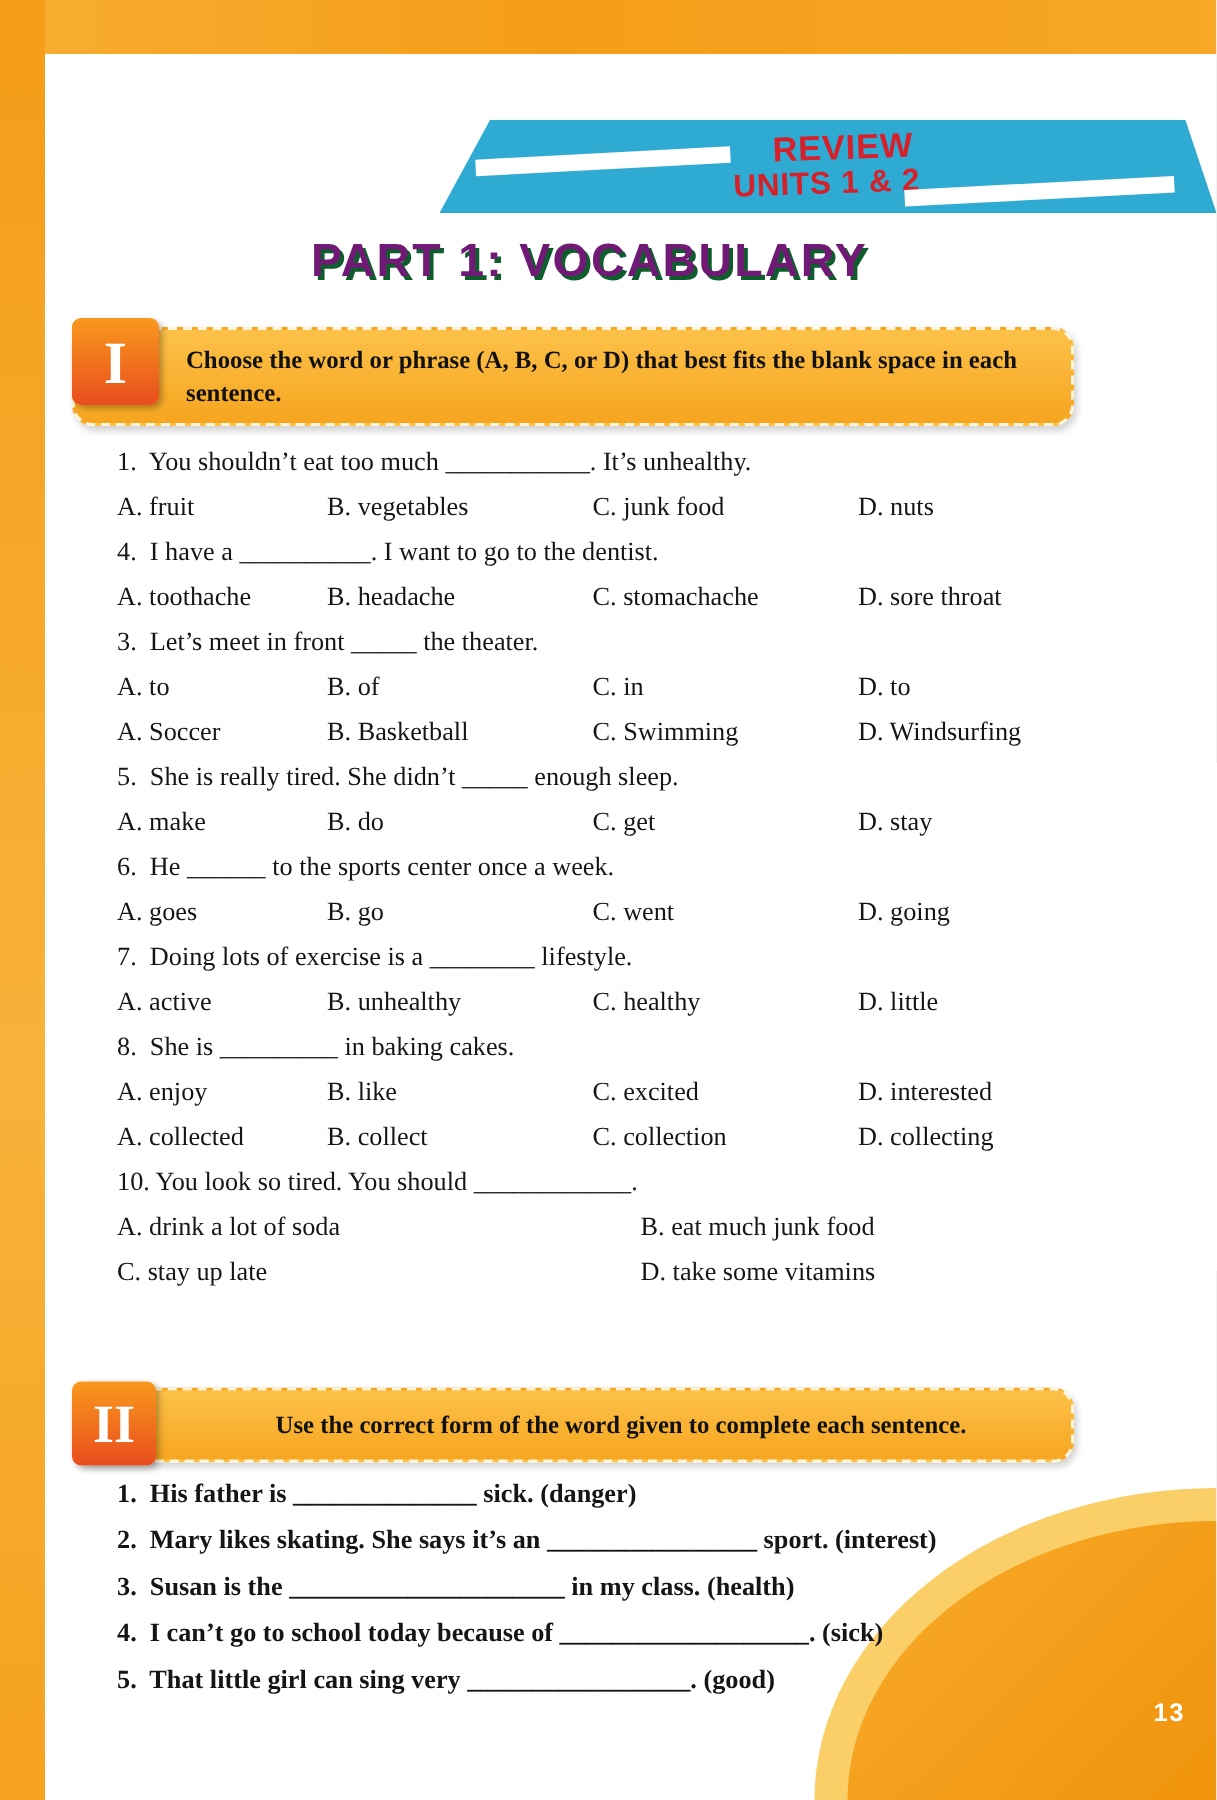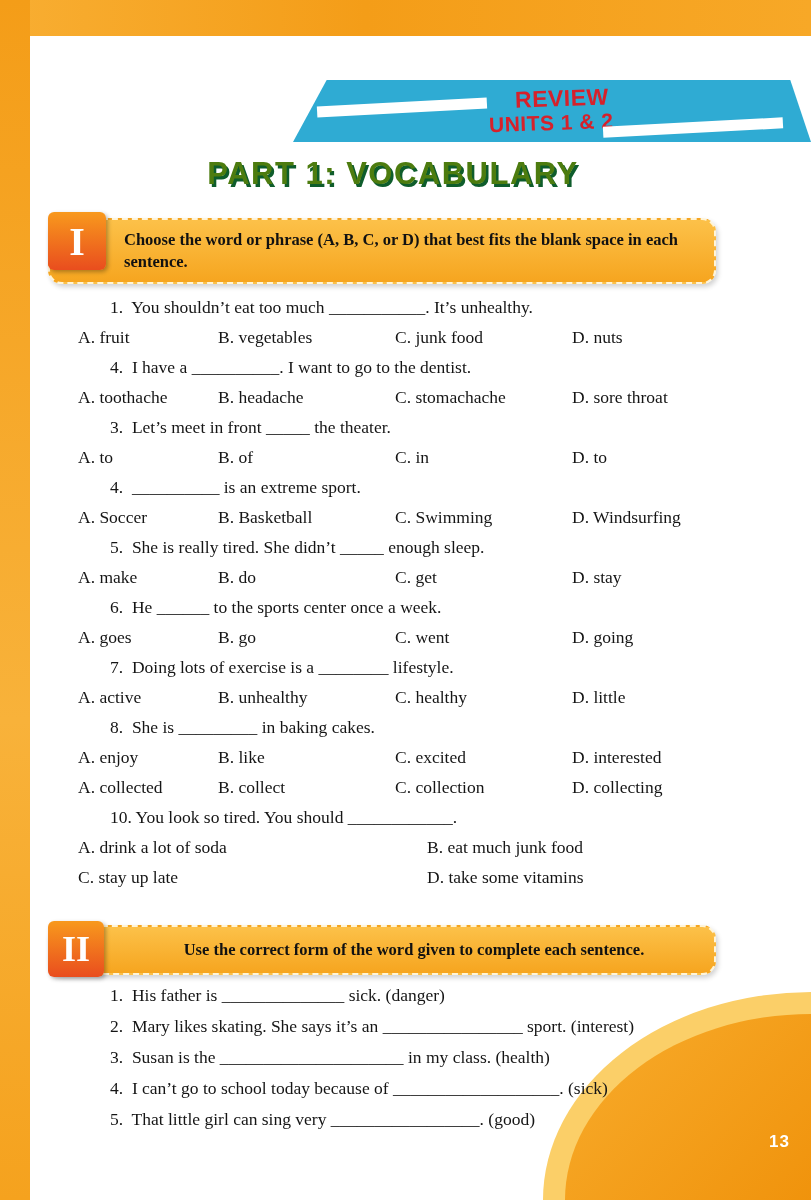--- a/index.html
+++ b/index.html
@@ -49,21 +49,21 @@
   }
   .banner-line2 {
     position:absolute; left:196px; top:31px;
     font-family:"Liberation Sans", sans-serif; font-weight:bold;
     font-size:21px; color:#D6212B; letter-spacing:.5px; transform:rotate(-2deg);
   }
   
   .part-title {
     position:absolute; left:133px; top:156px; width:520px; text-align:center;
     font-family:"Liberation Sans", sans-serif; font-weight:bold;
-    font-size:31px; letter-spacing:1.5px; color:#4d7c0f;
+    font-size:31px; letter-spacing:1.5px; color:#701a75;
     text-shadow:2.5px 2.5px 0 #0E5D2C;
   }
   
   .inst-box {
     position:absolute; left:48px; width:668px;
     background:linear-gradient(180deg,#FCC149,#F6A51F);
     border:2px dashed rgba(255,248,225,.95);
     border-radius:14px;
     box-shadow:2px 3px 5px rgba(0,0,0,.18);
     display:flex; align-items:center;
@@ -78,31 +78,31 @@
     color:#fff; font-family:"Liberation Serif", serif;
     font-weight:bold; font-size:40px;
   }
   .box-2 .numeral-tab { width:56px; height:56px; top:-6px; font-size:36px; }
   .inst-text {
     padding:0 10px 0 74px;
     font-weight:bold; font-size:16.5px; line-height:1.35; color:#111;
   }
   
   .q-area { position:absolute; left:78px; top:292px; width:645px; font-size:17.5px; }
-  .row  { height:30px; line-height:30px; white-space:pre;margin-left:32px; }
+  .row  { height:30px; line-height:30px; white-space:pre; }
   .opts4 {
     display:grid; grid-template-columns:140px 177px 177px 1fr;
     height:30px; line-height:30px;
   }
   .opts2 {
     display:grid; grid-template-columns:317px 1fr;
     height:30px; line-height:30px;gap:32px;
   }
   .ex2-area { position:absolute; left:78px; top:980px; width:660px; font-size:17.5px; }
-  .ex2-area .row { height:31px; line-height:31px; }
+  .ex2-area .row { height:31px; line-height:31px;font-weight:bold; }
   
   .page-number {
     position:absolute; right:21px; bottom:48px;
     font-family:"Liberation Sans", sans-serif; font-weight:bold;
     font-size:17px; color:#fff; letter-spacing:1px;
   }
 </style>
 </head>
 <body>
 
@@ -147,21 +147,20 @@
     </div>
 
     <div class="row">3.  Let’s meet in front _____ the theater.</div>
     <div class="opts4">
       <div>A. to</div>
       <div>B. of</div>
       <div>C. in</div>
       <div>D. to</div>
     </div>
 
-    <div class="row">4.  __________ is an extreme sport.</div>
     <div class="opts4">
       <div>A. Soccer</div>
       <div>B. Basketball</div>
       <div>C. Swimming</div>
       <div>D. Windsurfing</div>
     </div>
 
     <div class="row">5.  She is really tired. She didn’t _____ enough sleep.</div>
     <div class="opts4">
       <div>A. make</div>

